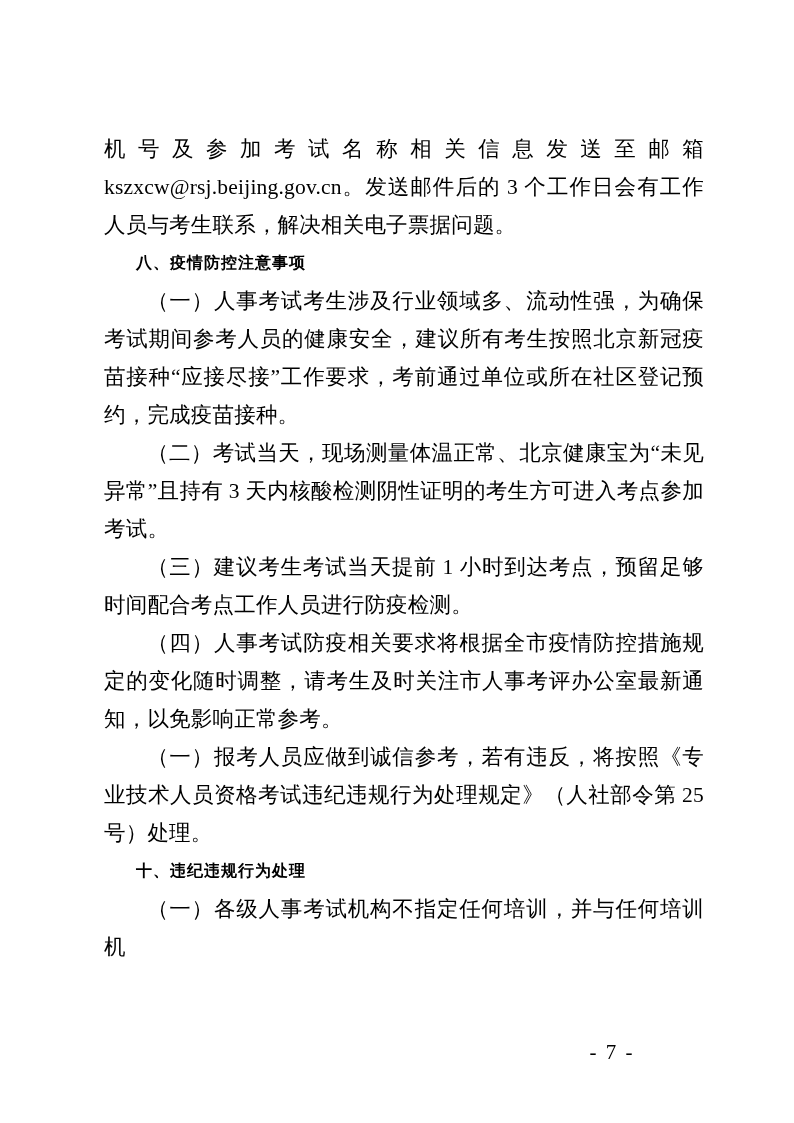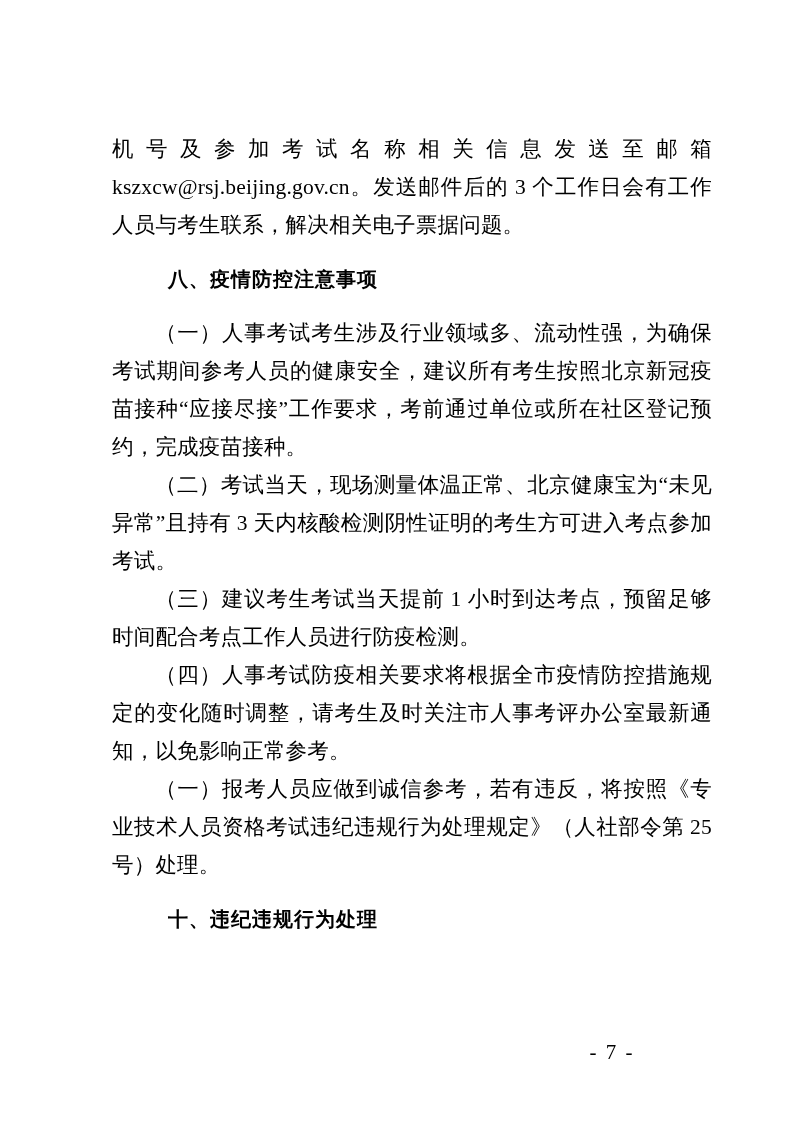--- a/index.html
+++ b/index.html
@@ -12,41 +12,41 @@
     height: 1123px;
     position: relative;
     background: #ffffff;
     box-sizing: border-box;
     font-family: "Liberation Serif", "DejaVu Serif", serif;
     color: #000000;
     overflow: hidden;
   }
   .content {
     position: absolute;
-    left: 112px;
+    left: 104px;
     top: 130px;
     width: 600px;
   }
   p {
     margin: 0;
     font-size: 21.5px;
     line-height: 38px;
     text-align: justify;
     text-justify: inter-ideograph;
     letter-spacing: 0.2px;
   }
   .body-para {
     text-indent: 2em;
   }
   .cont-para {
     text-indent: 0;
   }
   .heading {
-    margin: 16px;
-    font-size: 20px;
+    margin: 0;
+    font-size: 16px;
     line-height: 38px;
     font-weight: bold;
     text-indent: 2em;
     letter-spacing: 1px;
     font-family: "Liberation Sans", "DejaVu Sans", sans-serif;
   }
   .footer {
     position: absolute;
     left: 0;
     right: 0;
@@ -81,20 +81,21 @@
     <p class="body-para">（三）建议考生考试当天提前 1 小时到达考点，预留足够时间配合考点工作人员进行防疫检测。</p>
 
     <p class="body-para">（四）人事考试防疫相关要求将根据全市疫情防控措施规定的变化随时调整，请考生及时关注市人事考评办公室最新通知，以免影响正常参考。</p>
 
 
     <p class="body-para">（一）报考人员应做到诚信参考，若有违反，将按照《专业技术人员资格考试违纪违规行为处理规定》（人社部令第 25 号）处理。</p>
 
 
     <p class="heading">十、违纪违规行为处理</p>
 
+    <p class="body-para">（一）各级人事考试机构不指定任何培训，并与任何培训机</p>
 
   </div>
 
   <div class="footer">
     <span class="page-number"><span class="pn-inner">- 7 -</span></span>
   </div>
 
 </div>
 
 </body></html>

